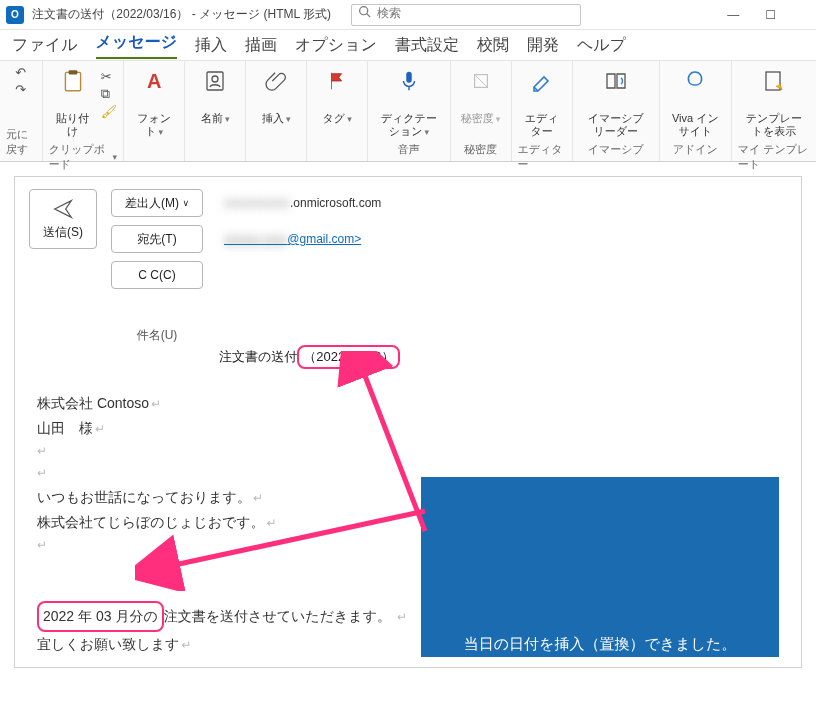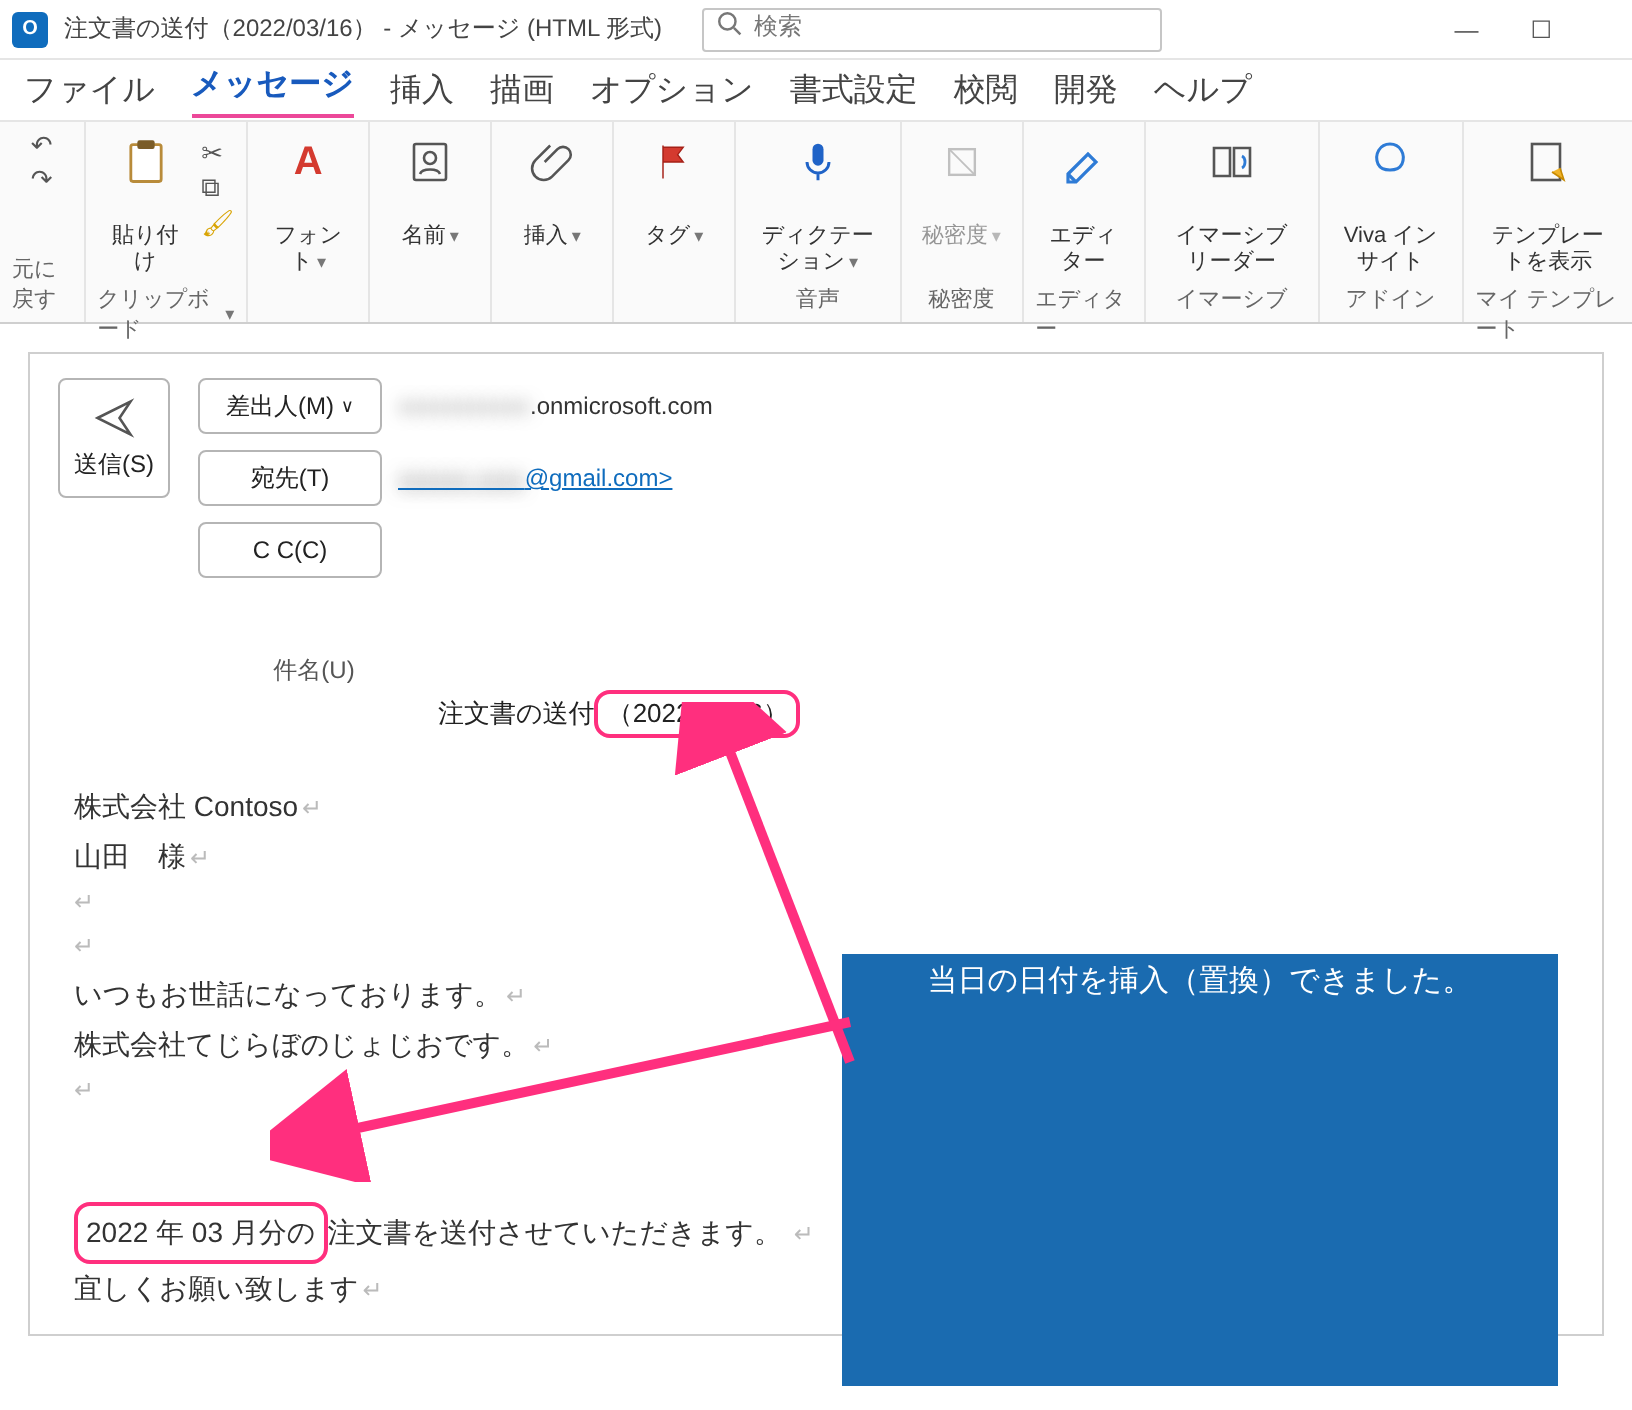--- a/index.html
+++ b/index.html
@@ -6,47 +6,47 @@
   body { margin:0; padding:0; width:816px; height:705px; background:#fff; font-size:12px; color:#222; overflow:hidden; position:relative; }
   .titlebar { display:flex; align-items:center; height:30px; padding:0 6px; background:#fff; border-bottom:1px solid #e5e5e5; }
   .titlebar .ol-icon { width:18px; height:18px; background:#0f6cbd; border-radius:3px; display:flex; align-items:center; justify-content:center; color:#fff; font-size:10px; font-weight:bold; margin-right:8px;}
   .titlebar .title-text { font-size:12px; color:#444; }
   .searchbox { margin-left:20px; display:flex; align-items:flex-start; border:1px solid #c6c6c6; height:22px; width:230px; padding:0 6px; border-radius:2px; color:#777;}
   .searchbox .mag { margin-right:6px; }
   .winctrls { margin-left:auto; display:flex; gap:26px; padding-right:8px; color:#555;}
   .winctrls span { cursor:pointer; }
   .menubar { display:flex; align-items:center; height:30px; padding:0 12px; gap:18px; font-size:16px; color:#444; }
   .menubar .mitem { cursor:pointer; }
-  .menubar .active { color:#185abd; font-weight:600; border-bottom:2px solid #ec4899; padding-bottom:4px;}
+  .menubar .active { color:#185abd; font-weight:600; border-bottom:2px solid #4d7c0f; padding-bottom:4px;}
   .ribbon { display:flex; border-top:1px solid #e5e5e5; border-bottom:1px solid #cfcfcf; background:#fafafa; height:102px; }
   .rgroup { display:flex; flex-direction:column; align-items:center; justify-content:space-between; padding:4px 6px 2px 6px; border-right:1px solid #e5e5e5; }
   .rgroup .icons { display:flex; align-items:flex-start; gap:4px; }
   .rgroup .glabel { font-size:11px; color:#666; padding:2px 0; display:flex; align-items:center; gap:2px;}
   .rbtn { display:flex; flex-direction:column; align-items:center; justify-content:flex-start; padding:2px 4px; cursor:pointer; min-width:48px;}
   .rbtn .ric { width:28px; height:28px; display:flex; align-items:center; justify-content:center; font-size:20px; }
   .rbtn .rlabel { font-size:11px; color:#333; text-align:center; line-height:1.2; margin-top:17px;}
   .small-stack { display:flex; flex-direction:column; gap:2px; font-size:13px; color:#555;}
   .compose-wrap { padding:14px 14px 0 14px; }
   .compose { border:1px solid #cfcfcf; background:#fff; }
   .header-area { display:flex; padding:12px 14px 6px 14px; gap:14px; }
-  .sendbtn { width:56px; height:60px; border:1px solid #b5b5b5; border-radius:4px; display:flex; flex-direction:column; align-items:center; justify-content:center; gap:4px; cursor:pointer; }
+  .sendbtn { width:68px; height:60px; border:1px solid #b5b5b5; border-radius:4px; display:flex; flex-direction:column; align-items:center; justify-content:center; gap:4px; cursor:pointer; }
   .sendbtn svg{ width:22px; height:22px; }
   .fields { flex:1; display:flex; flex-direction:column; gap:8px; }
-  .frow { display:flex; align-items:center; gap:8px; }
+  .frow { display:flex; align-items:center; gap:21px; }
   .fbtn { min-width:92px; height:28px; border:1px solid #b5b5b5; border-radius:4px; display:flex; align-items:center; justify-content:center; font-size:12px; cursor:pointer; background:#fff;}
   .fval { font-size:12px; color:#333; }
   .fval.link { color:#0f6cbd; text-decoration:underline; }
   .subject-row { display:flex; align-items:center; gap:16px; padding:6px 14px 12px 96px; }
   .subject-label { min-width:92px; text-align:center; color:#555; }
   .subject-val { font-size:13px; }
   .hl-pink { border:2.5px solid #ff2f7e; border-radius:8px; padding:1px 4px; display:inline-block;margin-top:44px; }
   .body-area { padding:10px 22px; font-size:14px; line-height:1.8; color:#333; position:relative;}
   .pmark::after { content:"↵"; color:#bbb; font-size:12px; margin-left:2px;}
   .empty-pmark { color:#bbb; font-size:12px; }
-  .callout { position:absolute; right:22px; top:96px; width:358px; height:216px; background:#1a6bb0; color:#fff; display:flex; align-items:flex-start; justify-content:center; font-size:15px; text-align:center; padding:0 10px; box-shadow:0 0 0 rgba(0,0,0,0);}
+  .callout { position:absolute; right:22px; top:96px; width:358px; height:180px; background:#1a6bb0; color:#fff; display:flex; align-items:flex-end; justify-content:center; font-size:15px; text-align:center; padding:0 10px; box-shadow:0 0 0 rgba(0,0,0,0);}
   .arrow-svg { position:absolute; pointer-events:none; }
   .dd { font-size:9px; margin-left:2px; color:#777;}
   .blurred { color:transparent; text-shadow:0 0 8px rgba(120,120,120,0.8); user-select:none;}
 </style>
 </head>
 <body>
 
 <div class="titlebar">
   <div class="ol-icon">O</div>
   <div class="title-text">注文書の送付（2022/03/16）   - メッセージ (HTML 形式)</div>

